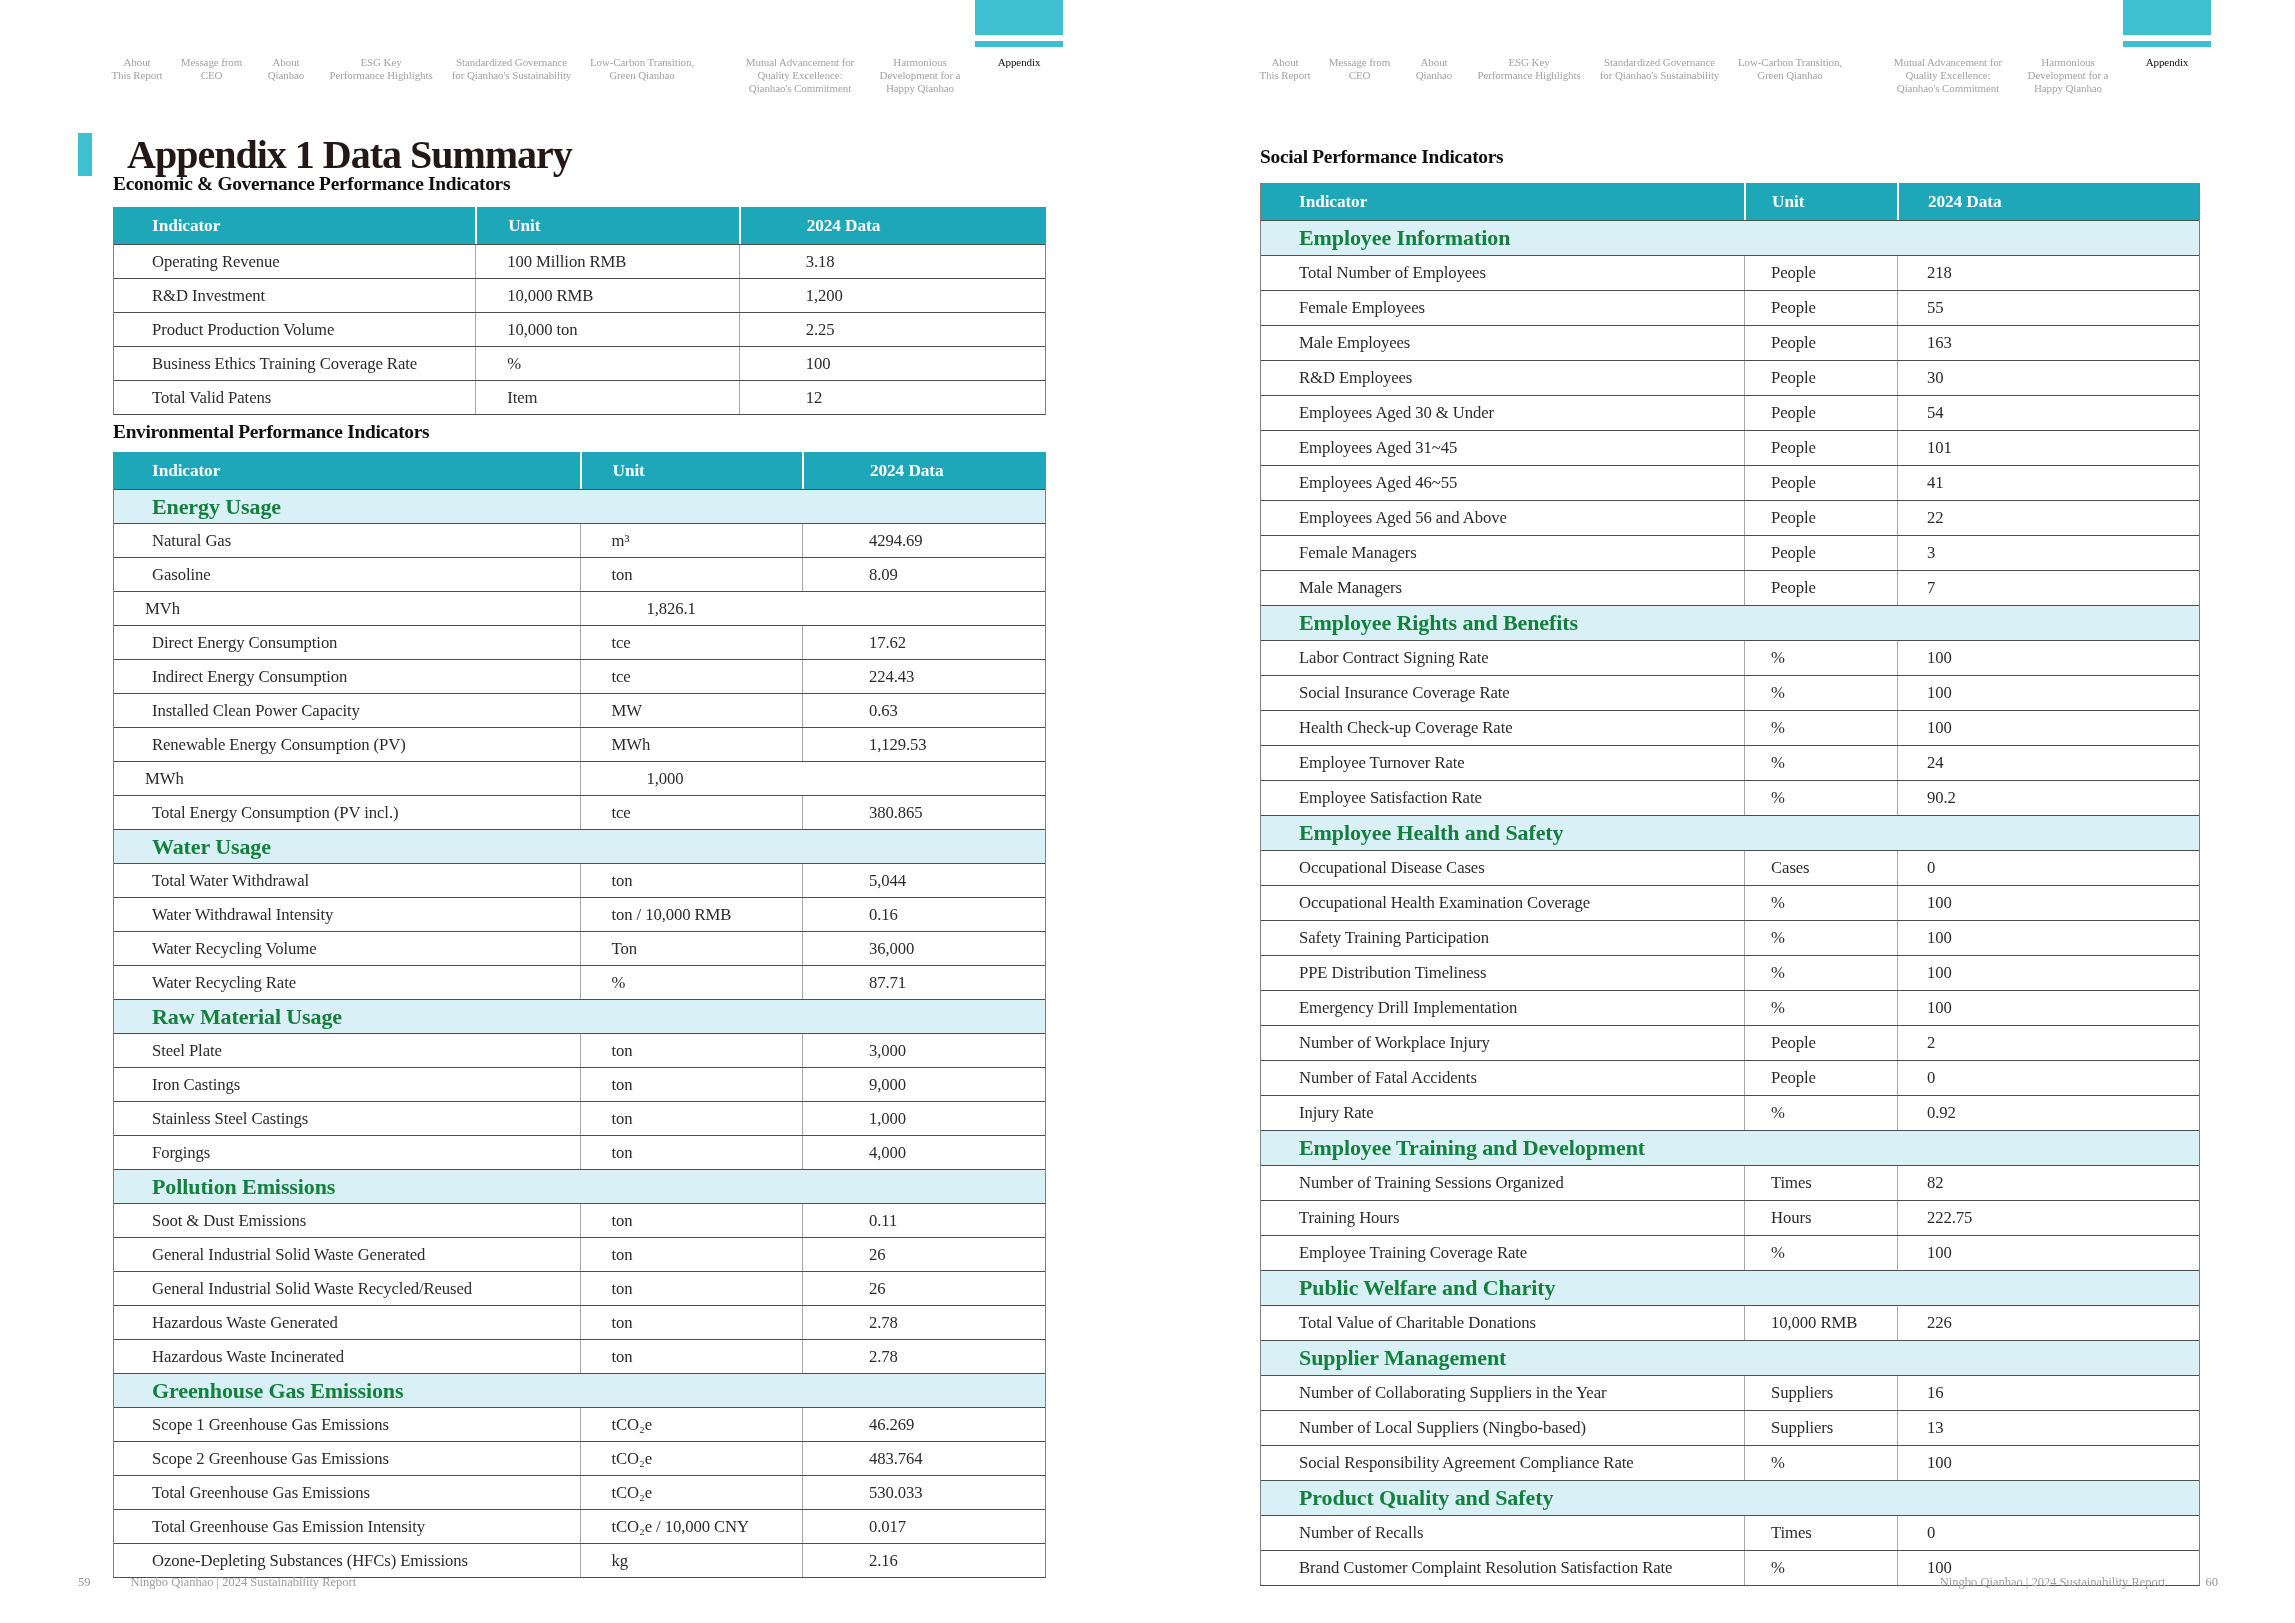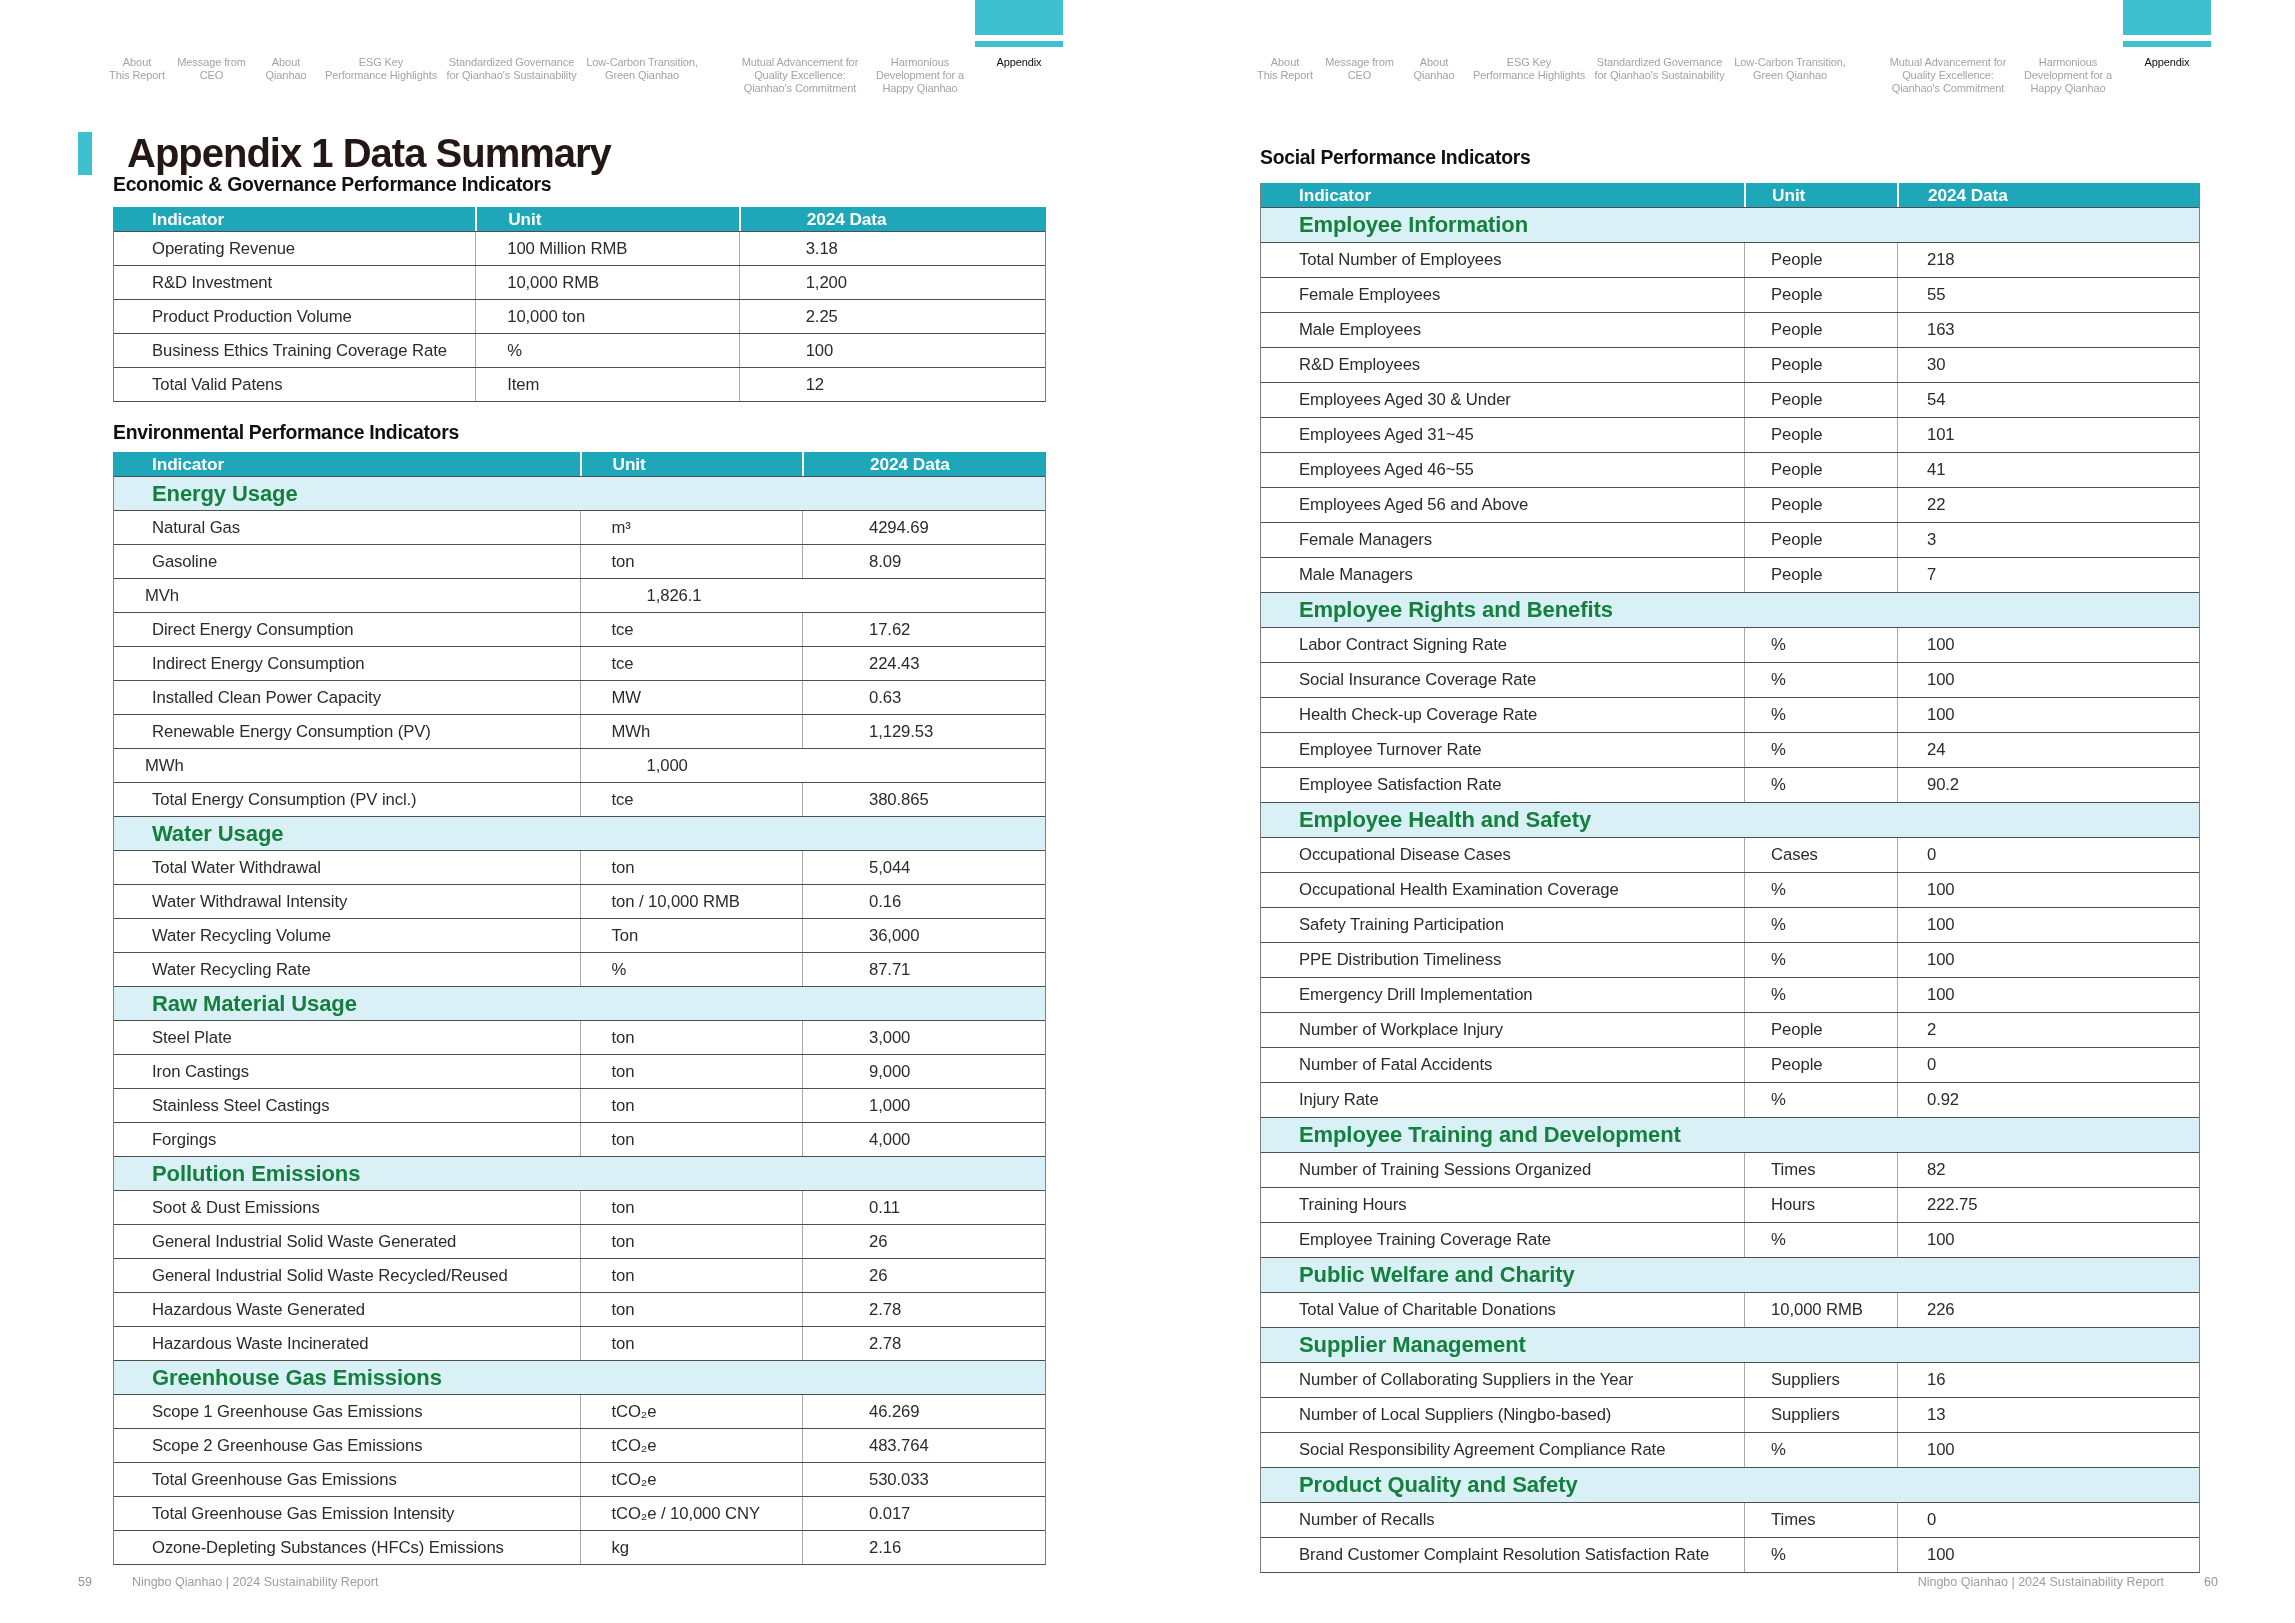--- a/index.html
+++ b/index.html
@@ -1,18 +1,18 @@
 <!DOCTYPE html>
 <html style="font-size:11px"><head>
 <meta charset="utf-8">
 <style>
   html,body{margin:0;padding:0;background:#e8e8e8;}
   .canvas{position:relative;width:2295px;height:1623px;background:#ffffff;overflow:hidden;
           font-family:"Liberation Sans","DejaVu Sans",sans-serif;color:#222;}
-  .page{position:absolute;top:0;width:1148px;height:1623px;background:#fff;}
+  .page{position:absolute;top:0;width:1148px;height:1623px;background:#fff;font-family:Liberation Serif, serif;}
   .page.left{left:0;} .page.right{left:1148px;}
 
   
   .nav{position:absolute;top:0;left:104px;right:85px;display:flex;
        justify-content:space-between;align-items:flex-start;}
   .nav-item{display:flex;flex-direction:column;align-items:center;text-align:center;}
   .nav-item:nth-child(1){width:66px;}  .nav-item:nth-child(2){width:78px;}
   .nav-item:nth-child(3){width:66px;}  .nav-item:nth-child(4){width:119px;}
   .nav-item:nth-child(5){width:137px;} .nav-item:nth-child(6){width:119px;}
   .nav-item:nth-child(7){width:130px;margin-left:31px;} .nav-item:nth-child(8){width:105px;}
@@ -34,21 +34,21 @@
   .h-social{left:112px;top:146px;}
 
   
   .tbl{position:absolute;background:#fff;border-left:0.7px solid #7e7e7e;border-right:0.7px solid #7e7e7e;
        border-bottom:1.4px solid #4e4e4e;}
   .tbl-econ{left:113px;top:207px;width:931px;--rh:33px;--cols:38.8% 28.3% 32.9%;--p0:38px;--p1:31px;--p2:66px;}
   .tbl-env {left:113px;top:452px;width:931px;--rh:33px;--cols:50% 23.9% 26.1%;--p0:38px;--p1:31px;--p2:66px;}
   .tbl-social{left:112px;top:183px;width:938px;--rh:34px;--cols:51.5% 16.3% 32.2%;--p0:38px;--p1:26px;--p2:29px;}
   .trow{display:grid;grid-template-columns:var(--cols);height:var(--rh);}
   .trow + .trow{border-top:1.4px solid #4e4e4e;}
-  .trow.head{height:24px;background:#1ea7b8;}
+  .trow.head{height:37px;background:#1ea7b8;}
   .cell{display:flex;align-items:center;font-size:16.7px;color:#2b2b2b;letter-spacing:-0.1px;
         overflow:hidden;white-space:nowrap;}
   .cell.c0{padding-left:var(--p0);} .cell.c1{padding-left:var(--p1);} .cell.c2{padding-left:var(--p2);}
   .head .cell{color:#ffffff;font-weight:bold;font-size:17.3px;}
   .head .cell + .cell{border-left:2.1px solid #ffffff;}
   .data-row .cell + .cell{border-left:0.7px solid #a9a9a9;}
   .section-row{display:block;background:#d9f0f7;}
   .section-row .cell{height:100%;font-weight:bold;font-size:22px;color:#15803d;padding-left:var(--p0);}
 
   

